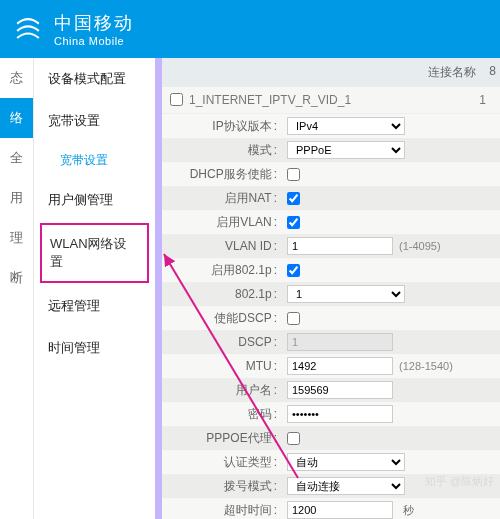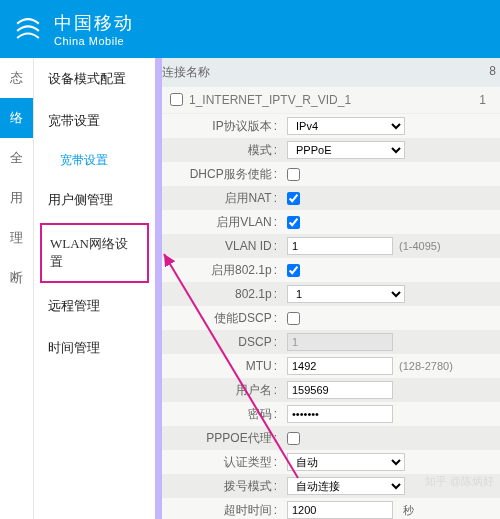--- a/index.html
+++ b/index.html
@@ -8,24 +8,24 @@
   .logo-svg { width: 36px; height: 36px; margin-right: 8px; }
   .brand-cn { font-size: 18px; font-weight: 500; letter-spacing: 2px; }
   .brand-en { font-size: 11px; letter-spacing: 0.5px; }
   .layout { display: flex; height: calc(519px - 58px); }
   .nav1 { width: 34px; background: #fff; border-right: 1px solid #e6e6e6; }
   .nav1-item { height: 40px; display: flex; align-items: center; justify-content: center; color: #666; font-size: 13px; cursor: pointer; }
   .nav1-item.active { background: #0099e5; color: #fff; }
   .nav2 { width: 128px; background: #fff; border-right: 7px solid #c4b5fd; }
   .nav2-item { padding: 12px 14px; font-size: 13px; color: #222; cursor: pointer; }
   .nav2-sub { padding: 10px 14px 10px 26px; font-size: 12px; color: #0099e5; cursor: pointer; }
-  .nav2-wlan { margin: 2px 6px; padding: 10px 8px; border: 2px solid #d81b8c; font-size: 13px; cursor: pointer; position: relative; font-family: Liberation Serif, serif; }
+  .nav2-wlan { margin: 2px 6px; padding: 10px 8px; border: 2px solid #d81b8c; font-size: 13px; cursor: pointer; position: relative; }
   .main { flex: 1; overflow: hidden; }
   .conn-header { background: #e7ecef; color: #666; font-size: 12px; padding: 6px 0; display: flex; }
-  .conn-h-cell { flex: 1; text-align: left; }
+  .conn-h-cell { flex: 1; text-align: right; }
   .conn-h-right { width: 24px; text-align: right; padding-right: 4px; }
   .conn-row { background: #f6f6f4; padding: 6px 8px; display: flex; font-size: 12px; color: #777; border-bottom: 1px solid #eee; }
   .conn-row input[type=checkbox] { margin-right: 6px; }
   .conn-row-right { margin-left: auto; padding-right: 6px; }
   .form { }
   .form-row { display: flex; align-items: center; height: 24px; font-size: 12px; justify-content: space-between; }
   .form-row:nth-child(odd) { background: #f7f7f5; }
   .form-row:nth-child(even) { background: #ececea; }
   .form-label { width: 125px; text-align: right; padding-right: 10px; color: #666; }
   .form-label::after { content: ":"; margin-left: 2px; }
@@ -147,21 +147,21 @@
       <div class="form-row">
           <div class="form-label">DSCP</div>
           <div class="form-field">
             <input type="text" disabled="" value="1" style="">
           </div>
         </div>
       <div class="form-row">
           <div class="form-label">MTU</div>
           <div class="form-field">
             <input type="text" value="1492" style="">
-            <span class="hint">(128-2780)</span>
+            <span class="hint">(128-1540)</span>
           </div>
         </div>
       <div class="form-row">
           <div class="form-label">用户名</div>
           <div class="form-field">
             <input type="text" value="159569" style="">
           </div>
         </div>
       <div class="form-row">
           <div class="form-label">密码</div>

